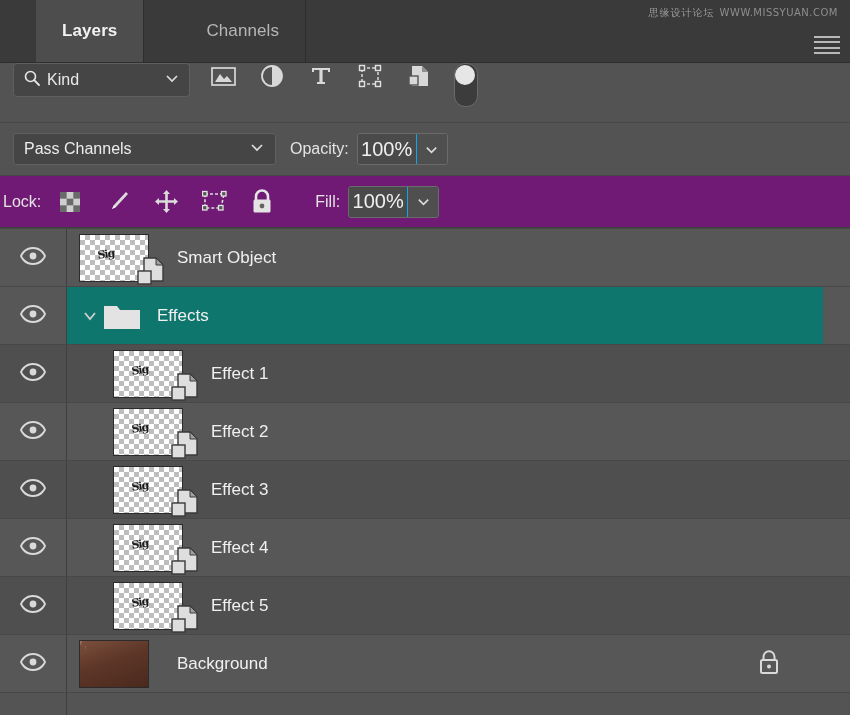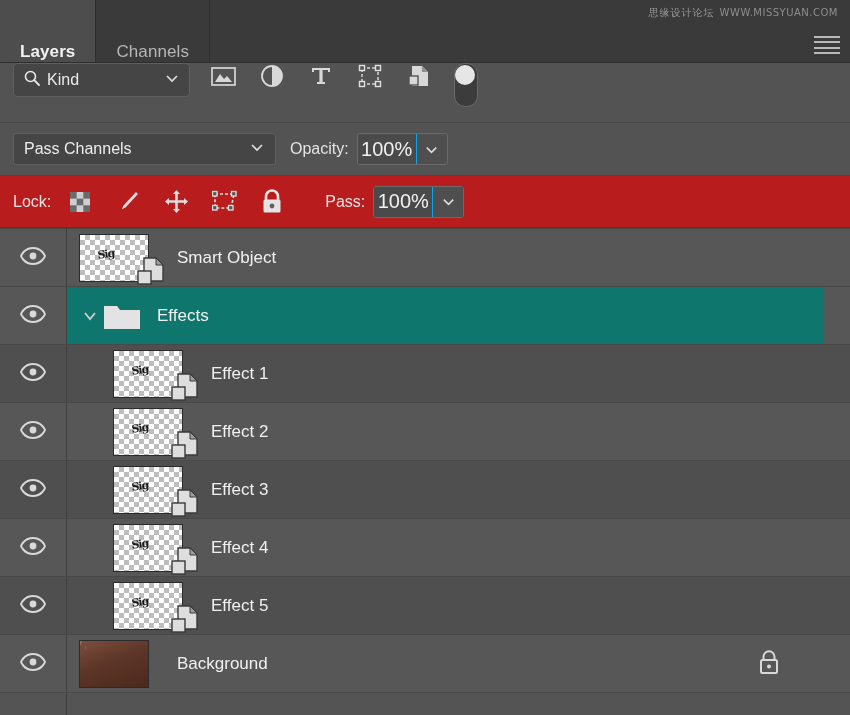--- a/index.html
+++ b/index.html
@@ -11,24 +11,24 @@
   }
   #panel{position:relative;width:850px;height:715px;background:#535353;}
 
   
   .tabbar{
     position:relative;height:62px;background:#3a3a3a;
     border-bottom:1px solid #2e2e2e;
     display:flex;align-items:flex-end;
   }
   .tab{
-    height:62px;display:flex;align-items:flex-end;justify-content:center;
-    padding:0 20px;font-size:17px;color:#b6b6b6;
+    height:62px;display:flex;align-items:center;justify-content:center;
+    padding:0 26px;font-size:17px;color:#b6b6b6;
     background:#3a3a3a;border-right:1px solid #2e2e2e;
-    letter-spacing:.1px;cursor:default;
+    letter-spacing:.1px;cursor:default;margin-left:36px;
   }
   .tab.active{background:#4d4d4d;color:#f2f2f2;font-weight:bold;}
   .hamburger{
     position:absolute;right:10px;bottom:8px;width:26px;height:18px;
     display:flex;flex-direction:column;justify-content:space-between;
   }
   .hamburger i{display:block;height:2px;background:#b9b9b9;width:100%;}
   .watermark{
     position:absolute;right:12px;top:6px;
     font-size:10px;color:#8e8e8e;letter-spacing:.5px;white-space:nowrap;
@@ -75,22 +75,22 @@
     border:1px solid #6b6b6b;border-radius:3px;background:#4a4a4a;overflow:hidden;
   }
   .numfield .val{
     width:58px;display:flex;align-items:center;justify-content:center;
     font-size:20px;color:#f0f0f0;background:#4a4a4a;border-right:1px solid #0ea5e9;
   }
   .numfield .arrow{width:30px;display:flex;align-items:center;justify-content:center;background:#4f4f4f;}
 
   
   .lockrow{
-    height:52px;background:#b91c1c;display:flex;align-items:center;
-    padding:0 13px;border-bottom:1px solid #3f3f3f;box-sizing:border-box;
+    height:52px;background:#701a75;display:flex;align-items:center;
+    padding:0 3px;border-bottom:1px solid #3f3f3f;box-sizing:border-box;
   }
   .lockrow .lockword{font-size:16px;color:#e4e4e4;margin-right:16px;}
   .lockicons{display:flex;align-items:center;gap:22px;}
   .lkicon{width:26px;height:26px;display:flex;align-items:center;justify-content:center;}
   .filllabel{font-size:16px;color:#e4e4e4;margin-left:40px;}
 
   
   .layerlist{position:relative;background:#545454;}
   .layerrow{
     position:relative;height:58px;display:flex;align-items:center;
@@ -278,21 +278,21 @@
           </svg>
       </span>
       <span class="lkicon">
         <svg width="24" height="25" viewBox="0 0 24 25">
             <path d="M6 11 V7.5 A6 6 0 0 1 18 7.5 V11" fill="none" stroke="#e4e4e4" stroke-width="2.6"></path>
             <rect x="3.5" y="10.5" width="17" height="13" rx="1.5" fill="#e4e4e4"></rect>
             <circle cx="12" cy="17" r="2.4" fill="#636363"></circle>
           </svg>
       </span>
     </div>
-    <span class="filllabel">Pass:</span>
+    <span class="filllabel">Fill:</span>
     <div class="numfield">
       <span class="val">100%</span>
       <span class="arrow">
         <svg width="15" height="15" viewBox="0 0 16 16">
             <polyline points="3,6 8,11 13,6" fill="none" stroke="#dcdcdc" stroke-width="1.7"></polyline>
           </svg>
       </span>
     </div>
   </div>
 

